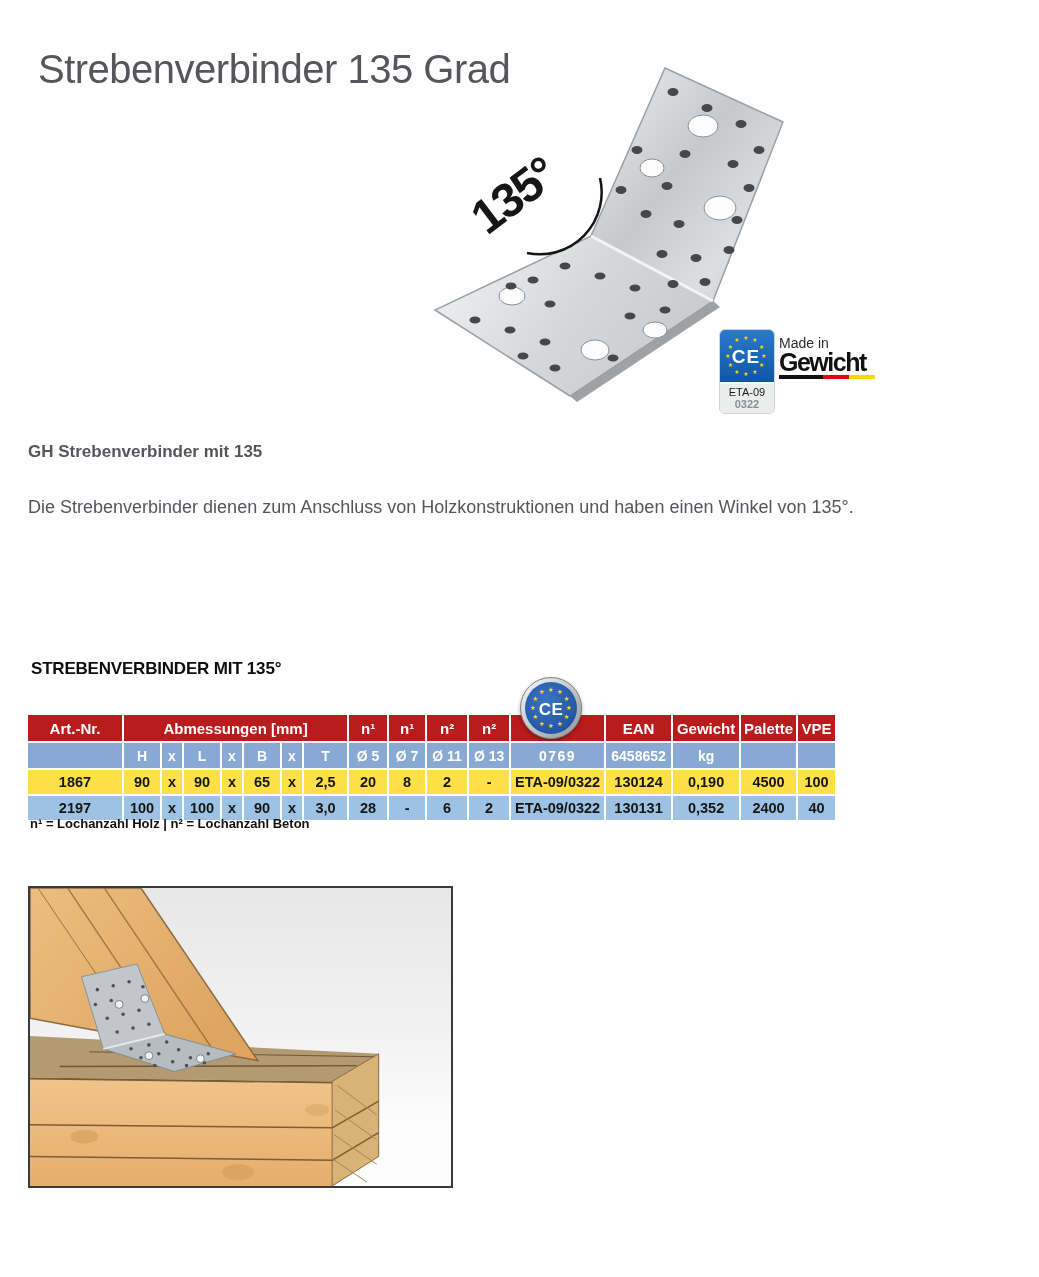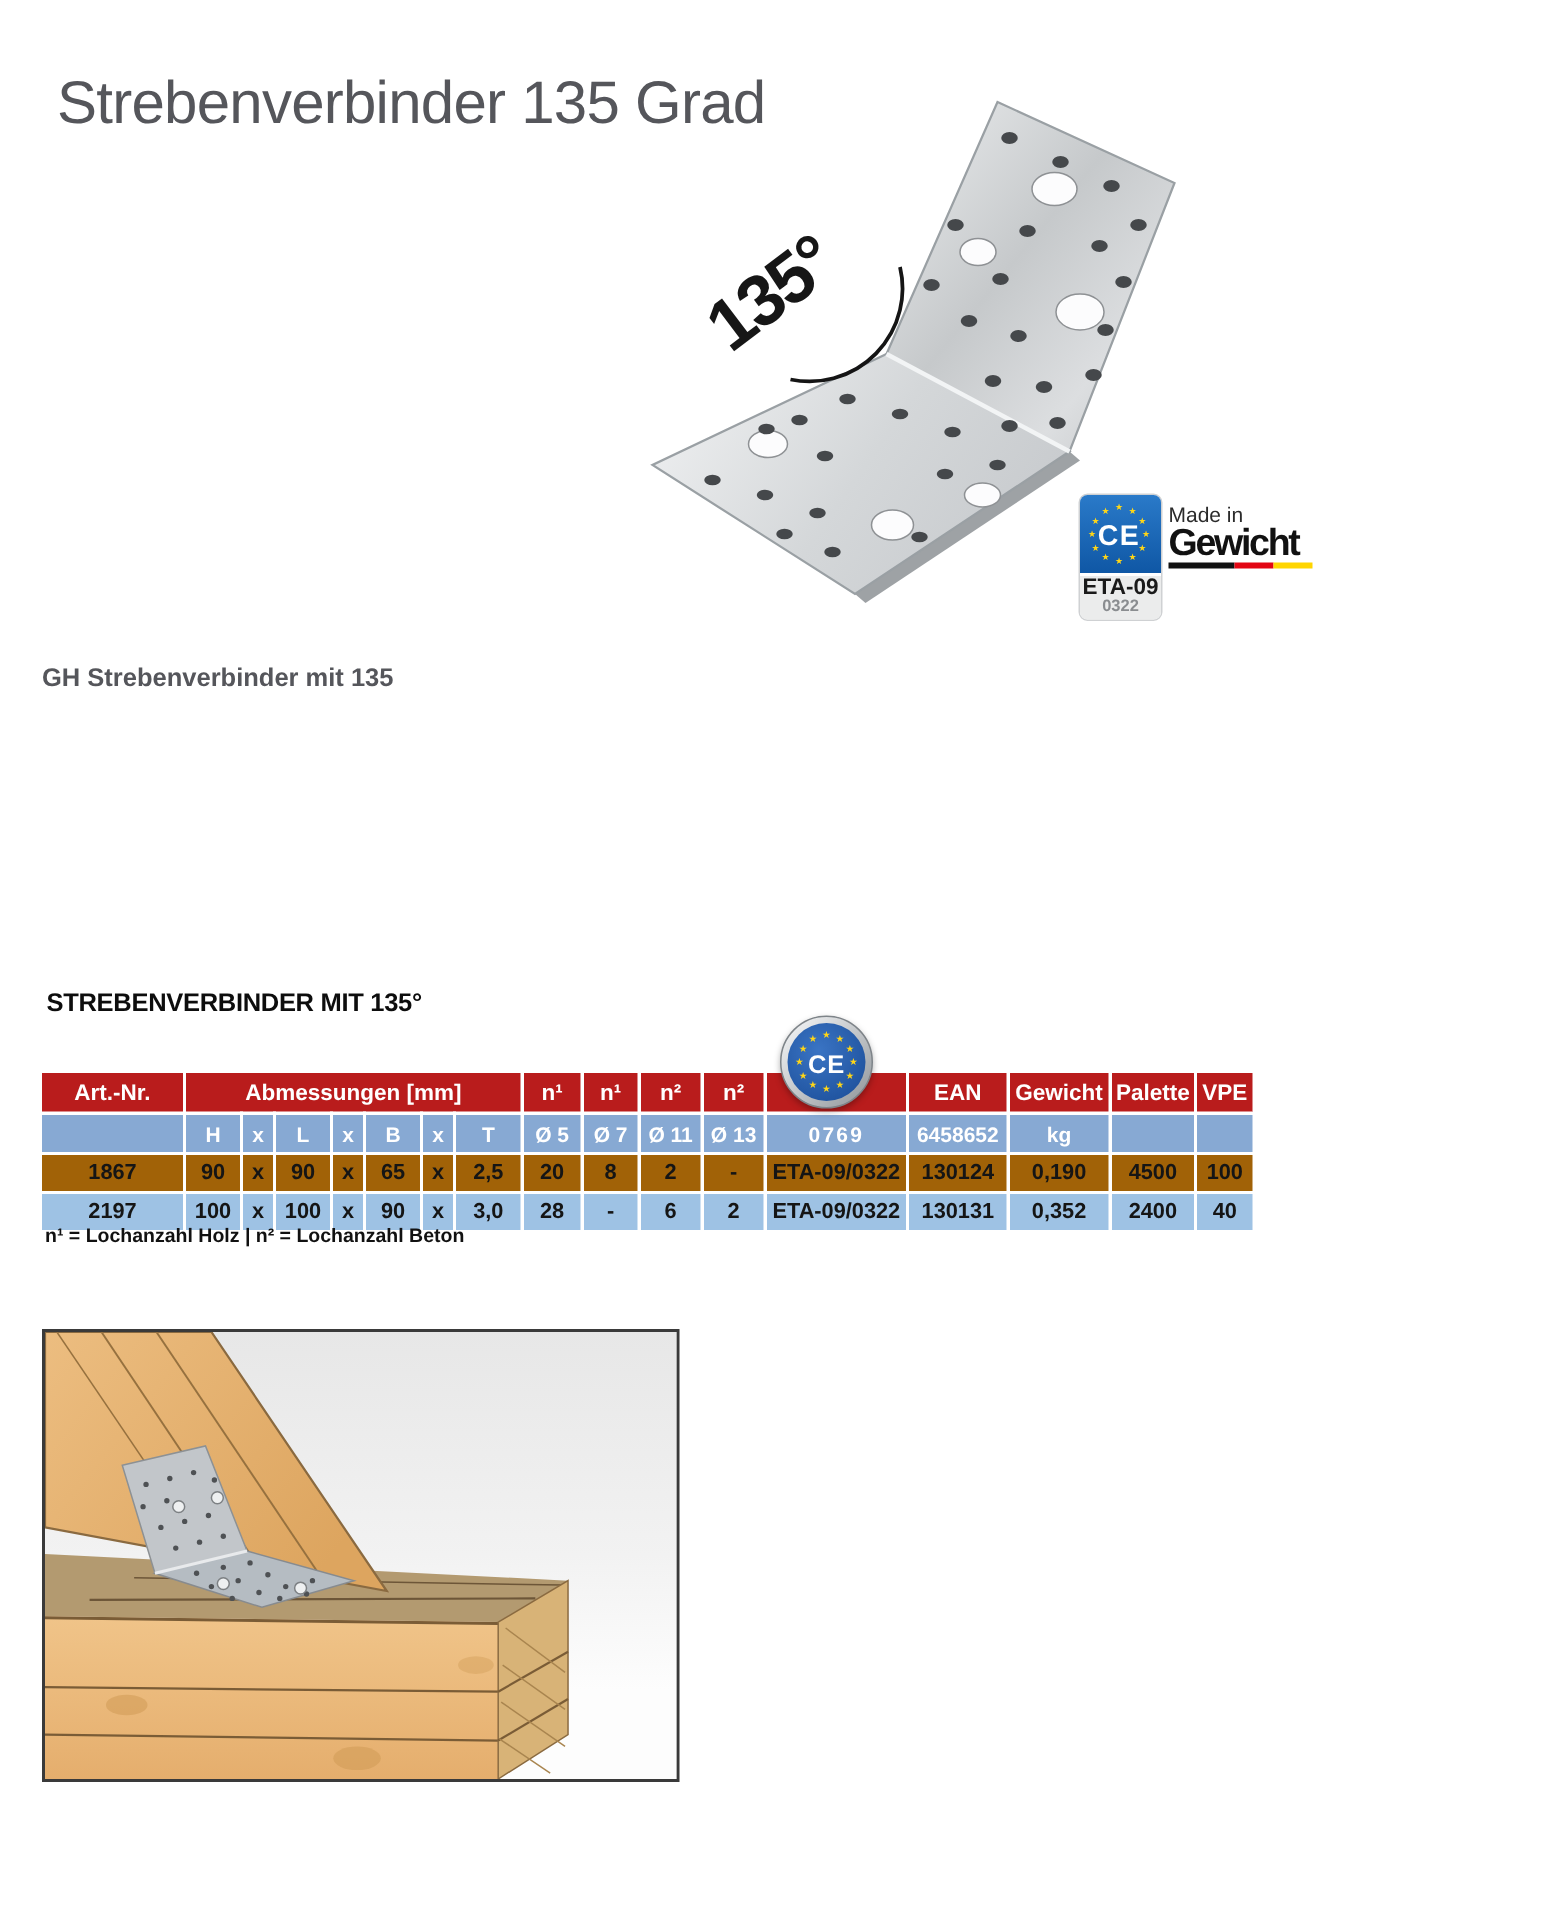--- a/index.html
+++ b/index.html
@@ -9,21 +9,21 @@
   
   .page-title{position:absolute;left:38px;top:20px;font-size:40px;font-weight:500;
               color:#55565b;letter-spacing:-0.5px;}
 
   
   .hero-photo{position:absolute;left:415px;top:58px;}
   .ce-plate{position:absolute;left:719px;top:329px;width:54px;background:#fff;
             border:1px solid #cfd1d3;border-radius:6px;overflow:hidden;}
   .ce-plate-top{background:linear-gradient(180deg,#2a7ac9,#0f57a5);height:52px;}
   .ce-plate-bottom{background:#ebecec;border-top:2px solid #fff;text-align:center;padding:2px 0 3px 0;}
-  .ce-eta1{font-size:15px;font-weight:bold;color:#1a1a1a;line-height:12px;}
+  .ce-eta1{font-size:11px;font-weight:normal;color:#1a1a1a;line-height:12px;}
   .ce-eta2{font-size:11px;font-weight:bold;color:#8a8d90;line-height:12px;}
 
   .mig{position:absolute;left:779px;top:336px;width:96px;}
   .mig-madein{font-size:14px;color:#2b2b2b;text-align:left;padding-right:3px;line-height:15px;}
   .mig-germany{font-size:25px;font-weight:bold;color:#111;letter-spacing:-1.5px;line-height:22px;}
   .mig-flag{display:flex;height:4px;margin-top:2px;width:96px;}
   .mig-flag .f-black{background:#111;width:46%;}
   .mig-flag .f-red{background:#e30613;width:27%;}
   .mig-flag .f-yellow{background:#ffd500;width:27%;}
 
@@ -34,21 +34,21 @@
   
   .section-heading{position:absolute;left:31px;top:659px;font-size:17px;font-weight:bold;
                    color:#0d0d0d;letter-spacing:-0.2px;}
   .tbl-wrap{position:absolute;left:28px;top:715px;}
   table.tbl{border-collapse:collapse;table-layout:fixed;width:807px;}
   table.tbl td{border-right:2px solid #fff;border-bottom:2px solid #fff;text-align:center;
                vertical-align:middle;padding:0;overflow:hidden;white-space:nowrap;}
   table.tbl td:last-child{border-right:none;}
   tr.h1 td{background:#b91c1c;color:#fff;font-weight:bold;font-size:15px;height:26px;}
   tr.h2 td{background:#87a9d3;color:#fff;font-weight:bold;font-size:14px;height:25px;}
-  tr.r1 td{background:#a16207;color:#151515;font-weight:bold;font-size:14.5px;height:24px;}
+  tr.r1 td{background:#fde047;color:#151515;font-weight:bold;font-size:14.5px;height:24px;}
   tr.r2 td{background:#9ec2e4;color:#151515;font-weight:bold;font-size:14.5px;height:24px;}
   td.cert{font-size:19px;font-weight:normal;color:#eef2f8;letter-spacing:1.5px;}
   .ce-circle{position:absolute;left:519px;top:676px;z-index:3;filter:drop-shadow(0 2px 2px rgba(0,0,0,0.3));}
   .tbl-footnote{position:absolute;left:30px;top:816px;font-size:13px;font-weight:bold;color:#111;text-align:right;}
 
   
   .illus{position:absolute;left:28px;top:886px;width:421px;height:298px;border:2px solid #3a3a3a;}
 </style>
 </head>
 <body>
@@ -164,20 +164,21 @@
     <div class="mig-madein">Made in</div>
     <div class="mig-germany">Gewicht</div>
     <div class="mig-flag">
       <span class="f-black"></span>
         <span class="f-red"></span>
         <span class="f-yellow"></span>
     </div>
   </div>
 
   <div class="intro-heading">GH Strebenverbinder mit 135</div>
+  <div class="intro-body">Die Strebenverbinder dienen zum Anschluss von Holzkonstruktionen und haben einen Winkel von 135°.</div>
 
   <div class="section-heading">STREBENVERBINDER MIT 135°</div>
 
   <div class="tbl-wrap">
     <table class="tbl">
       <colgroup>
         <col style="width:95px">
           <col style="width:38px">
           <col style="width:22px">
           <col style="width:38px">

